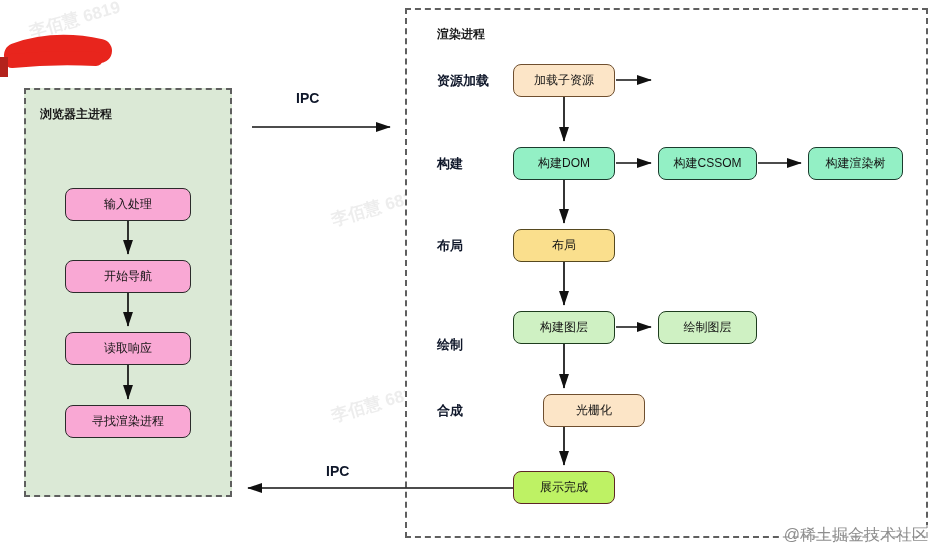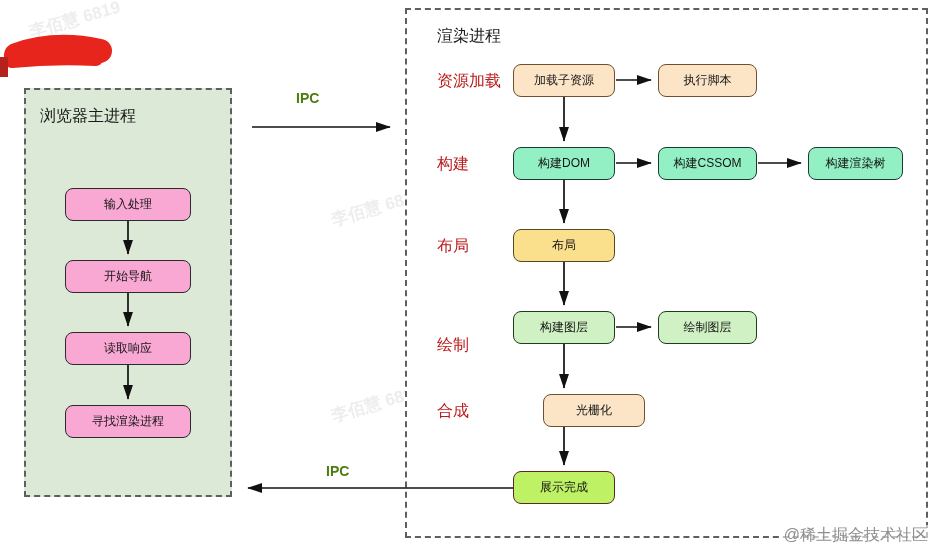--- a/index.html
+++ b/index.html
@@ -4,34 +4,34 @@
 <style>
   html,body{margin:0;padding:0;background:#fff;}
   .canvas{
     position:relative;width:932px;height:552px;background:#ffffff;
     font-family:"Liberation Sans","DejaVu Sans",sans-serif;
     overflow:hidden;color:#1a1a1a;
   }
   .panel{position:absolute;border:2px dashed #5f5f5f;box-sizing:border-box;}
   .panel-main{left:24px;top:88px;width:208px;height:409px;background:#dbe9d6;}
   .panel-render{left:405px;top:8px;width:523px;height:530px;background:#ffffff;}
-  .panel-title{position:absolute;font-size:16px;font-weight:400;color:#1a1a1a;white-space:nowrap;}
-  .stage-label{position:absolute;font-size:16px;font-weight:400;color:#b91c1c;white-space:nowrap;transform:translateY(-50%);}
+  .panel-title{position:absolute;font-size:12px;font-weight:700;color:#1a1a1a;white-space:nowrap;}
+  .stage-label{position:absolute;font-size:13px;font-weight:700;color:#0f172a;white-space:nowrap;transform:translateY(-50%);}
   .flow-box{
     position:absolute;box-sizing:border-box;height:33px;border-radius:8px;
     border:1.6px solid #2b2b2b;display:flex;align-items:center;justify-content:center;
     font-size:12px;font-weight:400;color:#141414;white-space:nowrap;
   }
   .c-white{background:#f9a8d4;border-color:#2b2b2b;}
   .c-peach{background:#fce5c7;border-color:#6f4f2f;}
   .c-mint{background:#93f0c5;border-color:#1c3b2d;}
   .c-amber{background:#fadf8d;border-color:#56491f;}
   .c-green{background:#cff1c3;border-color:#1e3d1e;}
   .c-pink{background:#bef264;border-color:#5e2626;}
-  .ipc-label{position:absolute;font-size:14px;font-weight:600;color:#4d7c0f;}
+  .ipc-label{position:absolute;font-size:14px;font-weight:600;color:#0f172a;}
   .arrow-layer{position:absolute;left:0;top:0;pointer-events:none;}
   .wm{position:absolute;font-size:17px;font-weight:700;color:#555;opacity:0.10;
       transform:rotate(-16deg);white-space:nowrap;pointer-events:none;}
   .credit{position:absolute;right:2px;bottom:6px;font-size:16px;color:#8d8d8d;
       background:rgba(255,255,255,.6);padding:0 2px;white-space:nowrap;}
 </style>
 </head>
 <body>
 
 <div class="canvas">
@@ -59,21 +59,20 @@
   <div class="panel panel-render"></div>
   <div class="panel-title" style="left:437px;top:26px">渲染进程</div>
 
   <div class="stage-label" style="left:437px;top:81px">资源加载</div>
   <div class="stage-label" style="left:437px;top:164px">构建</div>
   <div class="stage-label" style="left:437px;top:246px">布局</div>
   <div class="stage-label" style="left:437px;top:345px">绘制</div>
   <div class="stage-label" style="left:437px;top:411px">合成</div>
 
   <div class="flow-box c-peach" style="left:513px;top:64px;width:102px">加载子资源</div>
-  <div class="flow-box c-peach" style="left:658px;top:64px;width:99px">执行脚本</div>
 
   <div class="flow-box c-mint" style="left:513px;top:147px;width:102px">构建DOM</div>
   <div class="flow-box c-mint" style="left:658px;top:147px;width:99px">构建CSSOM</div>
   <div class="flow-box c-mint" style="left:808px;top:147px;width:95px">构建渲染树</div>
 
   <div class="flow-box c-amber" style="left:513px;top:229px;width:102px">布局</div>
 
   <div class="flow-box c-green" style="left:513px;top:311px;width:102px">构建图层</div>
   <div class="flow-box c-green" style="left:658px;top:311px;width:99px">绘制图层</div>
 

